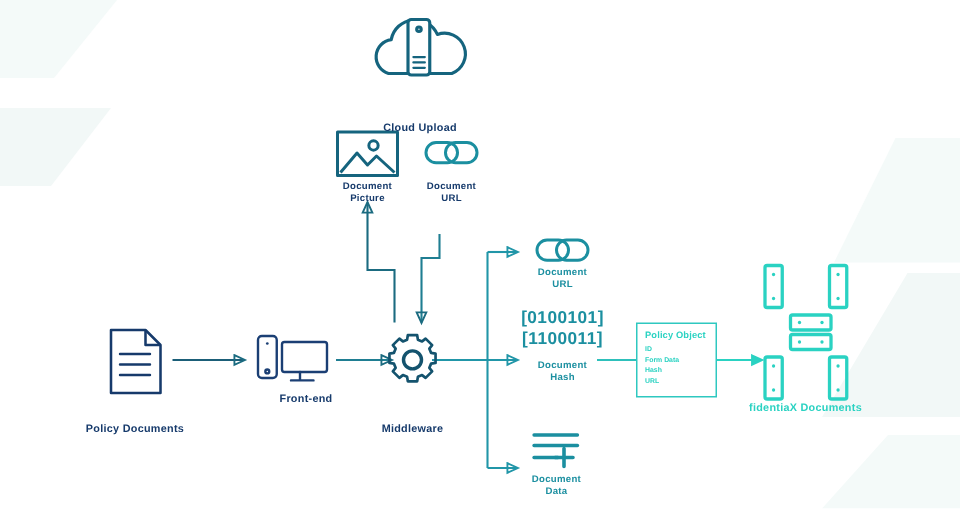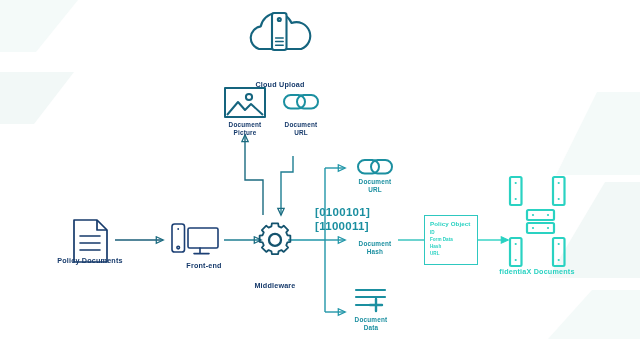--- a/index.html
+++ b/index.html
@@ -22,20 +22,21 @@
     transform:translateX(-50%);
   }
   .lbl-navy{color:#163a6b;}
   .lbl-teal{color:#1b8fa0;}
   .lbl-mint{color:#2ad2c2;}
   .sz7{font-size:7.2px;}
   .sz65{font-size:6.4px;}
   .hash{
     position:absolute;
     transform:translateX(-50%);
+    text-align:center;
     color:#1b8fa0;
     font-weight:bold;
     font-size:11.5px;
     line-height:1.18;
     letter-spacing:.3px;
     white-space:pre-line;
   }
   .pobox{
     position:absolute;
     box-sizing:border-box;
@@ -206,21 +207,21 @@
   </svg>
 
   <div class="pobox" style="left:424px;top:215px;width:54px;height:50px;">
     <div class="po-title">Policy Object</div>
     <div class="po-list">ID
 Form Data
 Hash
 URL</div>
   </div>
 
-  <div class="lbl lbl-navy sz7" style="left:90px;top:257px;width:120px;">Policy Documents</div>
+  <div class="lbl lbl-navy sz7" style="left:90px;top:282px;width:120px;">Policy Documents</div>
 
   <div class="lbl lbl-navy sz7" style="left:204px;top:262px;width:100px;">Front-end</div>
 
   <div class="lbl lbl-navy sz7" style="left:275px;top:262px;width:100px;margin-top:20px;">Middleware</div>
 
   <div class="lbl lbl-navy sz7" style="left:280px;top:46px;width:120px;margin-top:35px;">Cloud Upload</div>
 
   <div class="lbl lbl-navy sz65" style="left:245px;top:121px;width:90px;">Document
 Picture</div>
 

